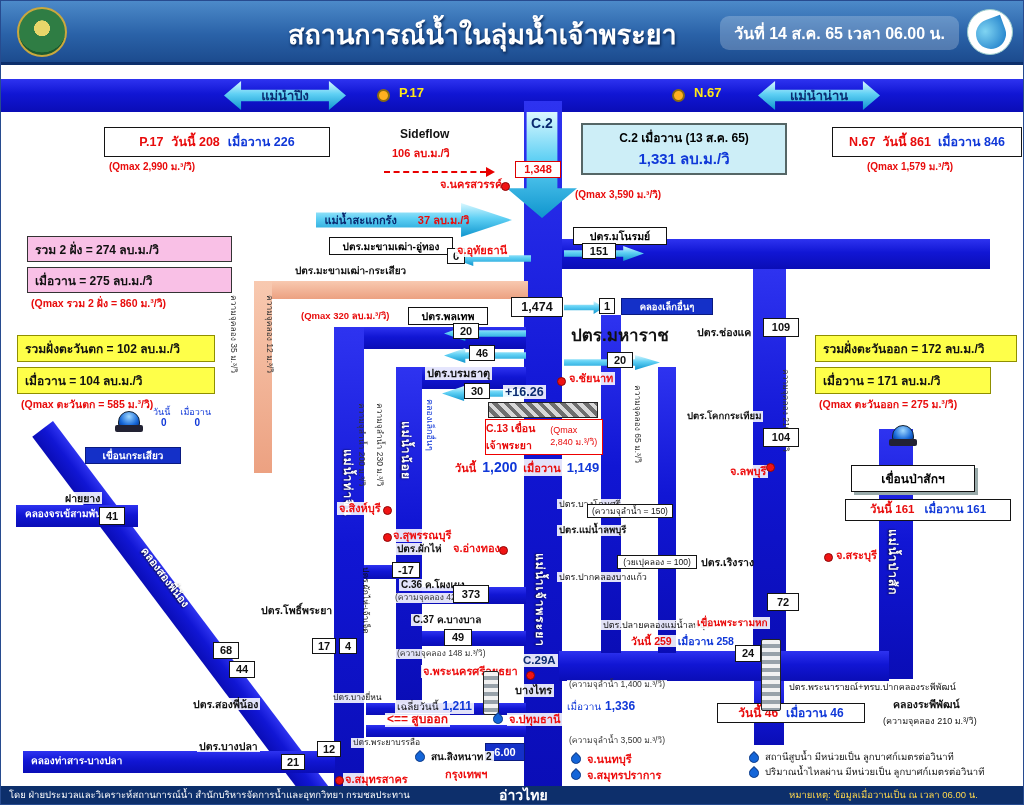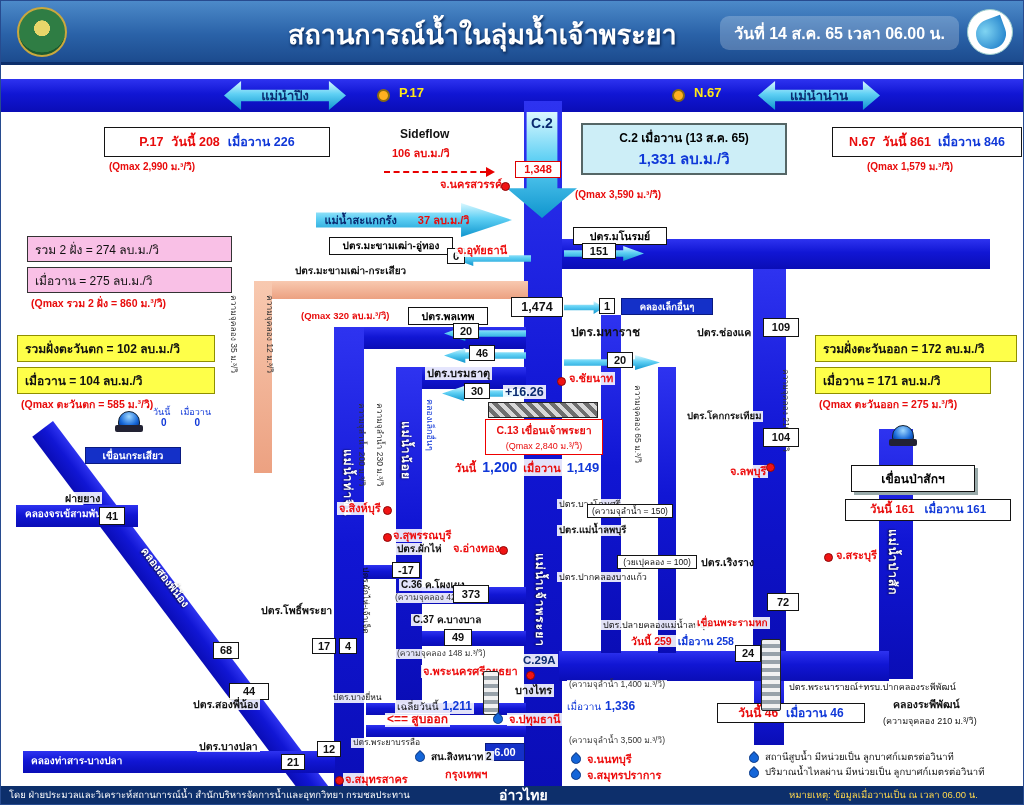--- a/index.html
+++ b/index.html
@@ -12,33 +12,33 @@
 .waterlogo{position:absolute;right:12px;top:8px;width:46px;height:46px;border-radius:50%;background:#fff;z-index:9;border:1px solid #9cc;overflow:hidden}
 .waterlogo i{position:absolute;left:8px;top:9px;width:30px;height:30px;border-radius:50% 0 50% 50%;background:radial-gradient(circle at 35% 35%,#7fd4f2,#1172c4);transform:rotate(-20deg)}
 .river{position:absolute;background:linear-gradient(180deg,#2e33f0 0%,#1116d4 45%,#0a0db6 100%);z-index:2}
 .pink{position:absolute;background:linear-gradient(180deg,#f8c9b0,#eca181);z-index:2}
 .arrow{position:absolute;background:linear-gradient(180deg,#dbf8ff 0%,#5fd0f4 45%,#0f95ce 100%);z-index:4;display:flex;align-items:center;justify-content:center}
 .aL{clip-path:polygon(0 50%,26% 0,26% 28%,100% 28%,100% 72%,26% 72%,26% 100%)}
 .aR{clip-path:polygon(100% 50%,74% 0,74% 28%,0 28%,0 72%,74% 72%,74% 100%)}
 .aLR{clip-path:polygon(0 50%,14% 0,14% 30%,86% 30%,86% 0,100% 50%,86% 100%,86% 70%,14% 70%,14% 100%)}
 .aD{clip-path:polygon(50% 100%,0 72%,28% 72%,28% 0,72% 0,72% 72%,100% 72%)}
 .chip{position:absolute;display:flex;align-items:center;justify-content:center;background:#fff;border:1.3px solid #141414;font-weight:bold;font-size:11px;color:#111;z-index:6;line-height:1;white-space:nowrap}
-.gbox{position:absolute;background:#fff;border:1.2px solid #111;font-weight:bold;color:#000;z-index:6;display:flex;justify-content:center;white-space:nowrap}
+.gbox{position:absolute;background:#fff;border:1.2px solid #111;font-weight:bold;color:#000;z-index:6;display:flex;align-items:center;justify-content:center;white-space:nowrap}
 .t{position:absolute;white-space:nowrap;z-index:6;line-height:1.15;color:#111}
 .b{font-weight:bold}
 .red{color:#e80c0c}.blue{color:#1038d8}.navy{color:#0a2a70}.yel{color:#ffe818}
 .prov{color:#ed0f0f;font-weight:bold;font-size:11px}
 .wbg{background:rgba(255,255,255,.88);padding:0 2px}
 .dot{position:absolute;width:9px;height:9px;background:#f01414;border:1px solid #8e0606;border-radius:50%;z-index:7}
 .odot{position:absolute;width:13px;height:13px;background:#ffb020;border:2px solid #8a6a10;border-radius:50%;z-index:7}
 .vt{position:absolute;transform-origin:0 0;transform:rotate(90deg);white-space:nowrap;z-index:5}
 .capt{font-size:8.5px;color:#333}
 .wname{color:#fff;font-weight:bold;font-size:12px;letter-spacing:1px;text-shadow:0 1px 2px #001}
 .ybox{position:absolute;background:#feff49;border:1px solid #8f8f00;display:flex;align-items:center;padding:0 7px;font-weight:bold;font-size:12px;color:#111;z-index:6;white-space:nowrap}
-.pkbox{position:absolute;background:#f9c0e6;border:1.3px solid #333;display:flex;align-items:center;padding:0 7px;font-weight:normal;font-size:12px;color:#111;z-index:6;white-space:nowrap}
+.pkbox{position:absolute;background:#f9c0e6;border:1.3px solid #333;display:flex;align-items:center;padding:0 7px;font-weight:bold;font-size:12px;color:#111;z-index:6;white-space:nowrap}
 .bluechip{background:#1430c8;color:#fff;border:1px solid #0a1a80}
 .hatch{position:absolute;background:repeating-linear-gradient(45deg,#d8d8d8 0 4px,#6f6f6f 4px 8px);border:1px solid #222;z-index:5}
 .gauge{position:absolute;background:repeating-linear-gradient(180deg,#f2f2f2 0 4px,#98a2aa 4px 8px);border:1.2px solid #222;border-radius:2px;z-index:7}
 .lamp{position:absolute;z-index:7}
 .lamp .dome{position:absolute;left:3px;top:0;width:22px;height:15px;border-radius:11px 11px 2px 2px;background:radial-gradient(circle at 50% 35%,#9fd8ff,#1668d8 70%,#0b3e9a);border:1px solid #123}
 .lamp .base{position:absolute;left:0;top:14px;width:28px;height:7px;background:#223;border-radius:2px}
 .pump{position:absolute;width:10px;height:10px;background:#1465d8;border:1px solid #0a3a8a;border-radius:0 50% 50% 50%;transform:rotate(45deg);z-index:7}
 .dashred{position:absolute;border-top:2.5px dashed #e80000;z-index:6}
 .dashhead{position:absolute;width:0;height:0;border-left:9px solid #e80000;border-top:5px solid transparent;border-bottom:5px solid transparent;z-index:6}
 #footer{position:absolute;left:0;top:785px;width:1024px;height:20px;background:#0d2f6b;z-index:8}
@@ -191,36 +191,36 @@
     </div>
   <div class="chip" style="left:510px;top:296px;width:52px;height:20px;font-size:12.5px">
       <span>1,474</span>
     </div>
   <div class="chip" style="left:598px;top:297px;width:16px;height:16px">
       <span>1</span>
     </div>
   <div class="chip bluechip" style="left:620px;top:297px;width:92px;height:17px;font-size:9.5px">
       <span>คลองเล็กอื่นๆ</span>
     </div>
-  <div class="t b" style="left:570px;top:325px;font-size:12px">ปตร.มหาราช</div>
+  <div class="t b" style="left:570px;top:325px;font-size:17px">ปตร.มหาราช</div>
   <div class="chip" style="left:468px;top:344px;width:26px;height:16px">
       <span>46</span>
     </div>
   <div class="chip" style="left:606px;top:351px;width:26px;height:16px">
       <span>20</span>
     </div>
   <div class="t b wbg" style="left:424px;top:366px;font-size:11px">ปตร.บรมธาตุ</div>
   <div class="chip" style="left:463px;top:382px;width:26px;height:16px">
       <span>30</span>
     </div>
   <div class="t prov wbg" style="left:566px;top:371px">จ.ชัยนาท</div>
   <div class="dot" style="left:556px;top:376px"></div>
 
   <div class="t navy b wbg" style="left:502px;top:384px;font-size:12.5px">+16.26</div>
-  <div style="position:absolute;left:484px;top:418px;width:118px;height:36px;background:#fff;border:1.5px solid #e00;z-index:6;display:flex;flex-direction:column;align-items:center;justify-content:center">
+  <div style="position:absolute;left:484px;top:418px;width:118px;height:36px;background:#fff;border:1.5px solid #e00;z-index:6;display:flex;flex-direction:row;align-items:center;justify-content:center">
     <span class="red b" style="font-size:10.5px">C.13 เขื่อนเจ้าพระยา</span>
     <span class="red" style="font-size:9px">(Qmax 2,840 ม.³/วิ)</span>
     </div>
   <div class="t wbg" style="left:452px;top:458px;display:flex;gap:6px;align-items:baseline">
     <span class="red b" style="font-size:11px">วันนี้</span>
     <span class="blue b" style="font-size:14px">1,200</span>
     <span class="red b" style="font-size:11px">เมื่อวาน</span>
     <span class="blue b" style="font-size:13px">1,149</span>
     </div>
 
@@ -289,21 +289,21 @@
     </div>
   <div class="t b wbg" style="left:62px;top:491px;font-size:10.5px">ฝายยาง</div>
   <div class="t" style="left:24px;top:507px;color:#fff;font-weight:bold;font-size:10px;z-index:5">คลองจรเข้สามพัน</div>
   <div class="chip" style="left:98px;top:506px;width:26px;height:18px">
       <span>41</span>
     </div>
   <div class="diagl" style="left:150px;top:542px">คลองสองพี่น้อง</div>
   <div class="chip" style="left:212px;top:641px;width:26px;height:17px">
       <span>68</span>
     </div>
-  <div class="chip" style="left:228px;top:682px;width:40px;height:17px">
+  <div class="chip" style="left:228px;top:660px;width:26px;height:17px">
       <span>44</span>
     </div>
   <div class="t b wbg" style="left:190px;top:697px;font-size:10.5px">ปตร.สองพี่น้อง</div>
   <div class="t b wbg" style="left:258px;top:603px;font-size:10.5px">ปตร.โพธิ์พระยา</div>
   <div class="chip" style="left:311px;top:637px;width:24px;height:16px">
       <span>17</span>
     </div>
   <div class="chip" style="left:338px;top:637px;width:18px;height:16px">
       <span>4</span>
     </div>

